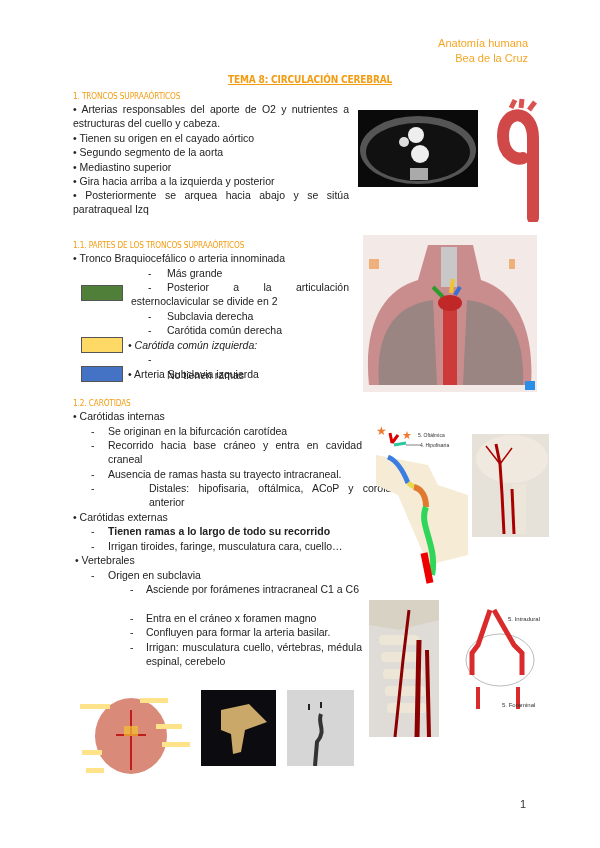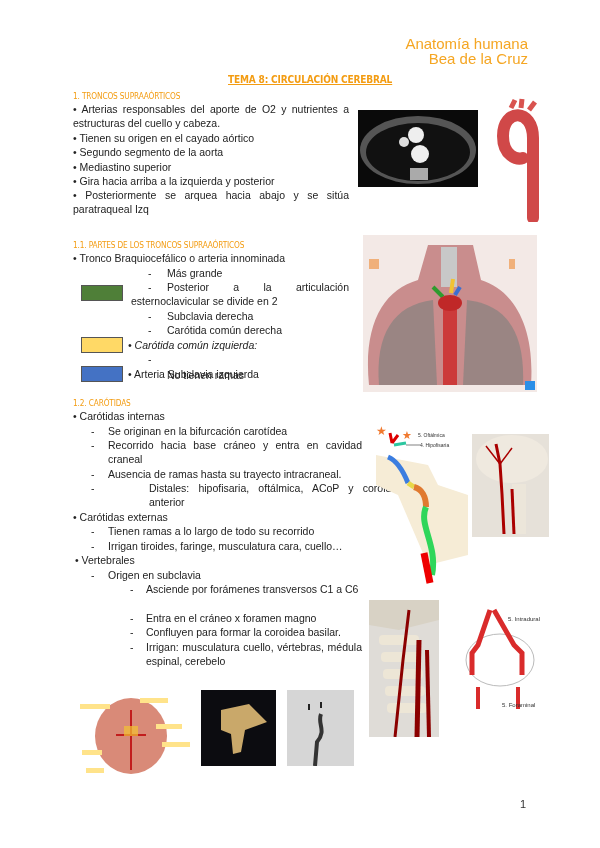--- a/index.html
+++ b/index.html
@@ -1,18 +1,18 @@
 <!DOCTYPE html>
 <html><head>
 <meta charset="utf-8">
 <style>
   html, body { margin:0; padding:0; background:#ffffff; }
   body { width:600px; height:848px; position:relative; overflow:hidden;
          font-family:"Liberation Sans", sans-serif; color:#1a1a1a; }
-  .hdr { position:absolute; right:72px; text-align:right; color:#f5a623; font-size:15px; line-height:15px; }
+  .hdr { position:absolute; right:72px; text-align:right; color:#f5a623; font-size:11px; line-height:15px; }
   .title { position:absolute; left:228px; top:73px; color:#f39c12; font-size:11px; font-weight:bold;
            text-decoration:underline; letter-spacing:-0.2px; font-family:"DejaVu Sans", sans-serif; transform:scaleX(0.82); transform-origin:left; }
   .sec { position:absolute; color:#f39c12; font-size:9.5px; font-family:"DejaVu Sans", sans-serif;
          transform:scaleX(0.78); transform-origin:left; letter-spacing:-0.2px; }
   .txt { position:absolute; font-size:10.5px; line-height:14.3px; color:#222; }
   .just { text-align:justify; text-align-last:left; }
   .dash { position:absolute; font-size:10.5px; line-height:14.3px; color:#222; }
   .swatch { position:absolute; width:42px; height:16px; border:1px solid #555; box-sizing:border-box; }
   .img { position:absolute; overflow:hidden; }
   .pagenum { position:absolute; left:520px; top:798px; font-size:11px; color:#333; }
@@ -93,32 +93,32 @@
 <div class="dash" style="left:91px; top:424px;">-</div>
 <div class="txt" style="left:108px; top:424px;">Se originan en la bifurcación carotídea</div>
 <div class="dash" style="left:91px; top:438px;">-</div>
 <div class="txt just" style="left:108px; top:438px; width:254px;">Recorrido hacia base cráneo y entra en cavidad craneal</div>
 <div class="dash" style="left:91px; top:467px;">-</div>
 <div class="txt" style="left:108px; top:467px;">Ausencia de ramas hasta su trayecto intracraneal.</div>
 <div class="dash" style="left:91px; top:481px;">-</div>
 <div class="txt just" style="left:108px; top:481px; width:254px;margin-left:41px;">Distales: hipofisaria, oftálmica, ACoP y coroidea anterior</div>
 <div class="txt" style="left:73px; top:510px;">• Carótidas externas</div>
 <div class="dash" style="left:91px; top:524px;">-</div>
-<div class="txt" style="left:108px; top:524px;">Tienen ramas a lo largo de todo su recorrido</div>
+<div class="txt" style="left:108px; top:524px;font-weight:bold;">Tienen ramas a lo largo de todo su recorrido</div>
 <div class="dash" style="left:91px; top:539px;">-</div>
 <div class="txt" style="left:108px; top:539px;">Irrigan tiroides, faringe, musculatura cara, cuello…</div>
 <div class="txt" style="left:75px; top:553px;">• Vertebrales</div>
 <div class="dash" style="left:91px; top:568px;">-</div>
 <div class="txt" style="left:108px; top:568px;">Origen en subclavia</div>
 <div class="dash" style="left:130px; top:582px;">-</div>
-<div class="txt just" style="left:146px; top:582px; width:216px;">Asciende por forámenes transversos C1 a C6</div>
+<div class="txt just" style="left:146px; top:582px; width:216px;">Asciende por forámenes intracraneal C1 a C6</div>
 <div class="dash" style="left:130px; top:611px;">-</div>
 <div class="txt" style="left:146px; top:611px;">Entra en el cráneo x foramen magno</div>
 <div class="dash" style="left:130px; top:625px;">-</div>
-<div class="txt" style="left:146px; top:625px;">Confluyen para formar la coroidea basilar.</div>
+<div class="txt" style="left:146px; top:625px;">Confluyen para formar la arteria basilar.</div>
 <div class="dash" style="left:130px; top:640px;">-</div>
 <div class="txt just" style="left:146px; top:640px; width:216px;">Irrigan: musculatura cuello, vértebras, médula espinal, cerebelo</div>
 
 <div class="img" style="left:368px; top:425px; width:100px; height:160px;">
   <svg width="100" height="160" viewBox="0 0 100 160">
     <path d="M8 30 L60 40 L70 60 L100 70 L100 130 L60 140 L30 70 L8 60 Z" fill="#f6ecd6"></path>
     <path d="M24 18 L30 10 M24 18 L22 8" stroke="#d00" stroke-width="3"></path>
     <path d="M26 20 L38 18" stroke="#2dc7a0" stroke-width="3"></path>
     <path d="M20 32 C30 36 36 48 40 58" stroke="#3b7de0" stroke-width="5" fill="none"></path>
     <path d="M40 58 L46 62" stroke="#e8d84a" stroke-width="5"></path>

